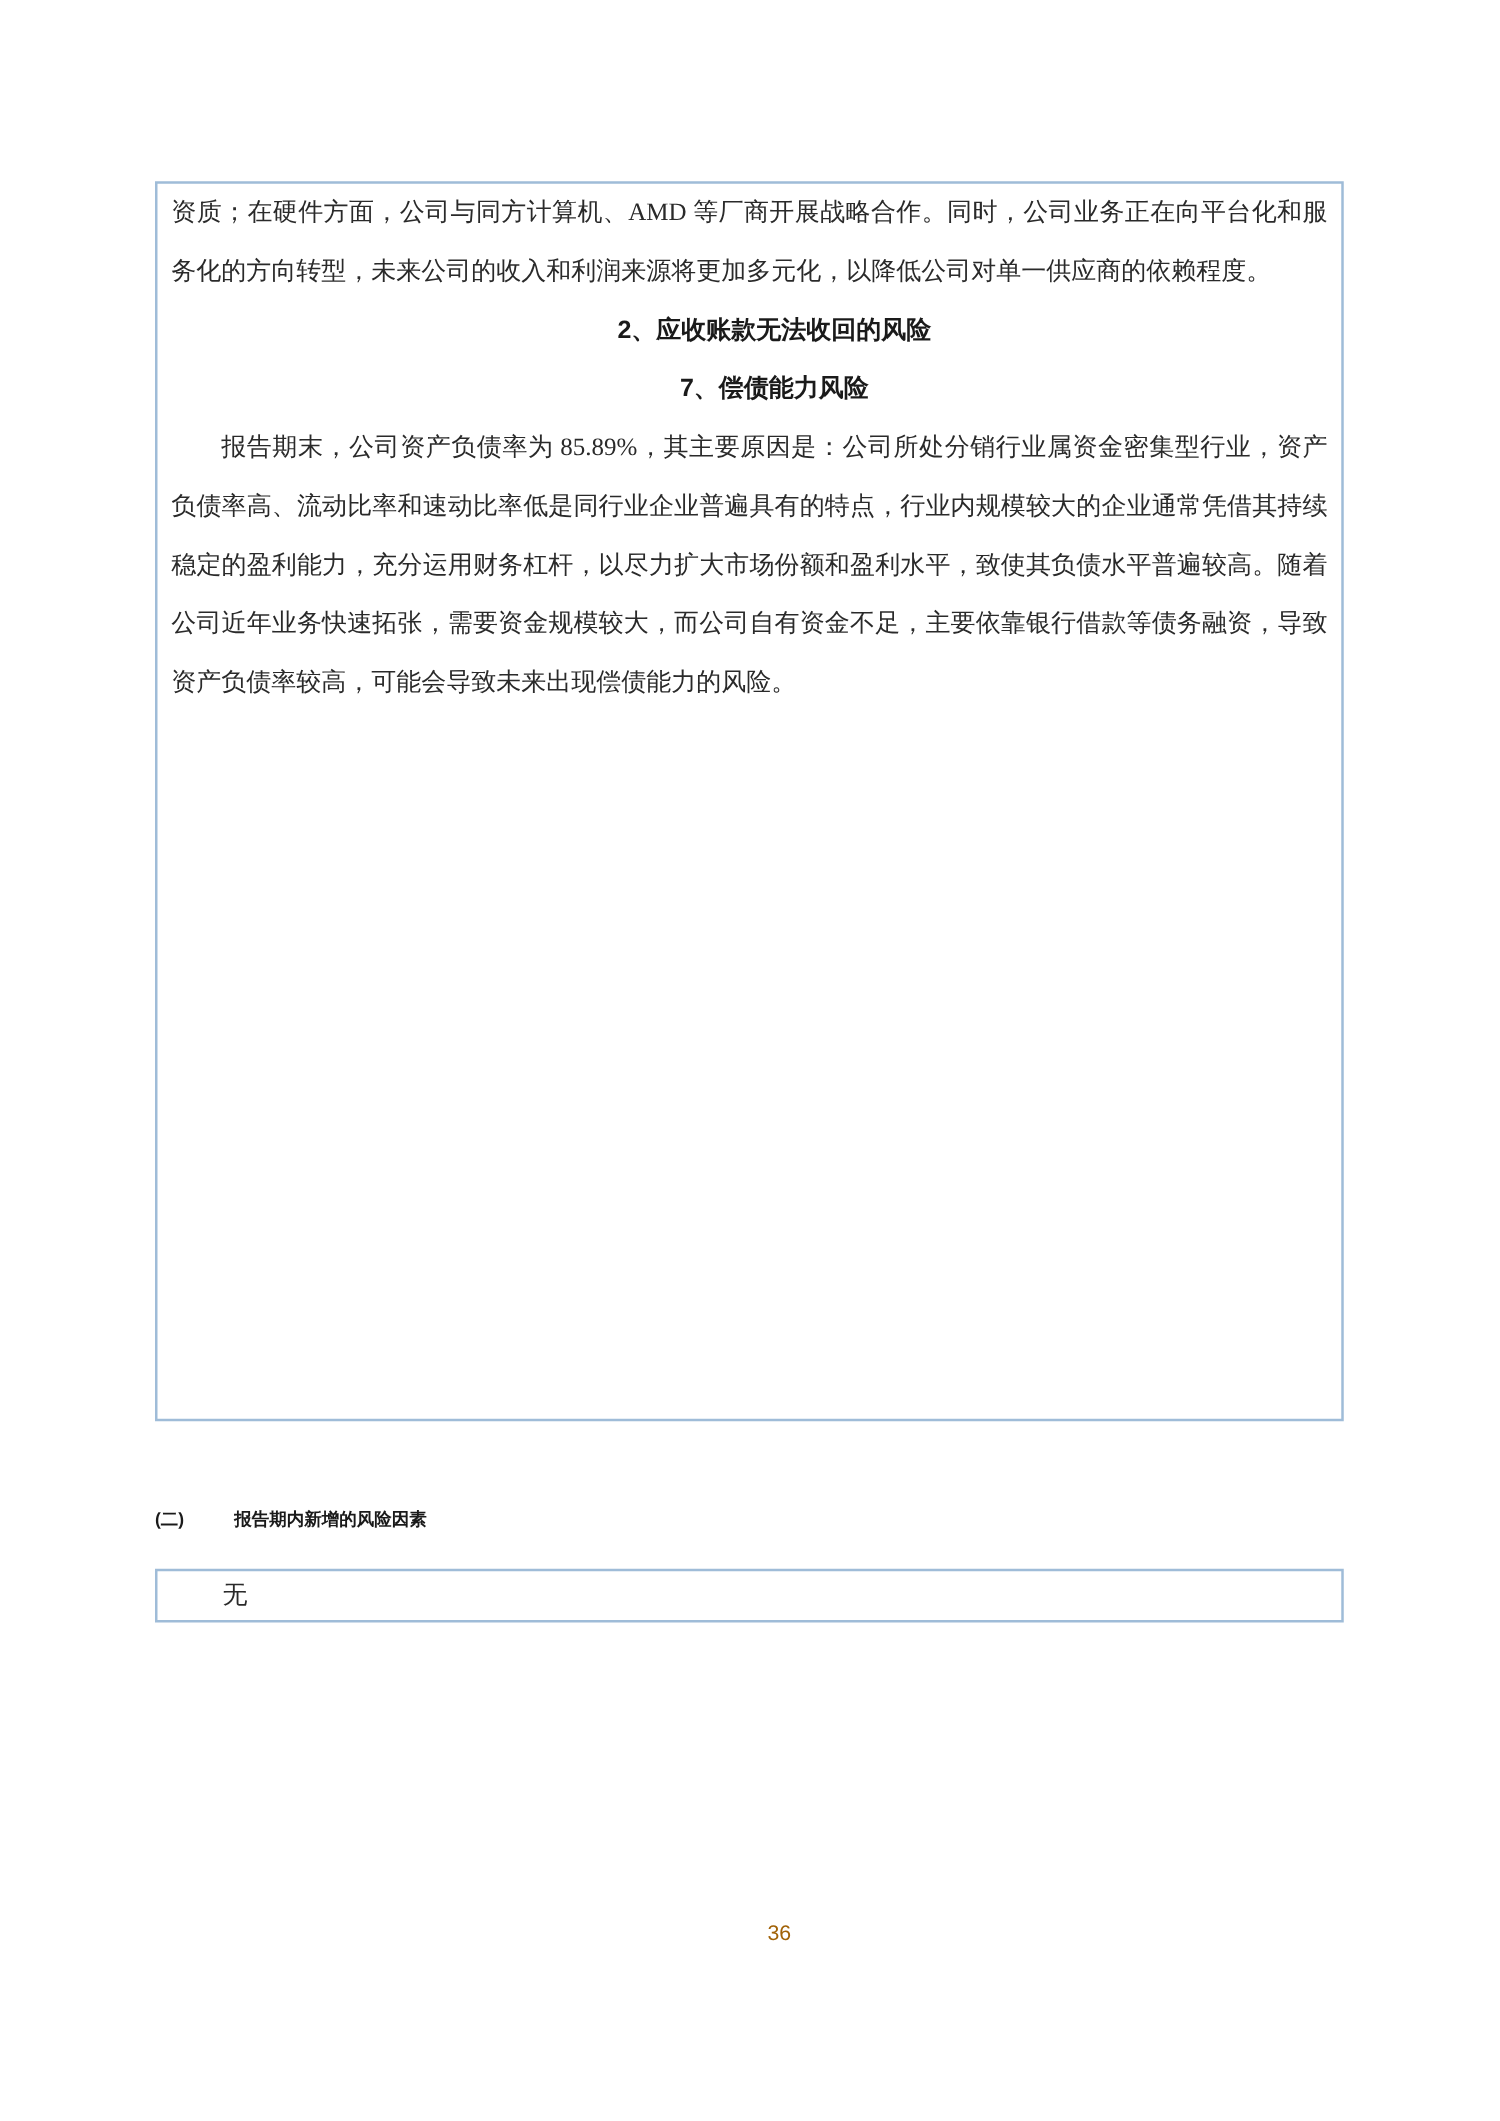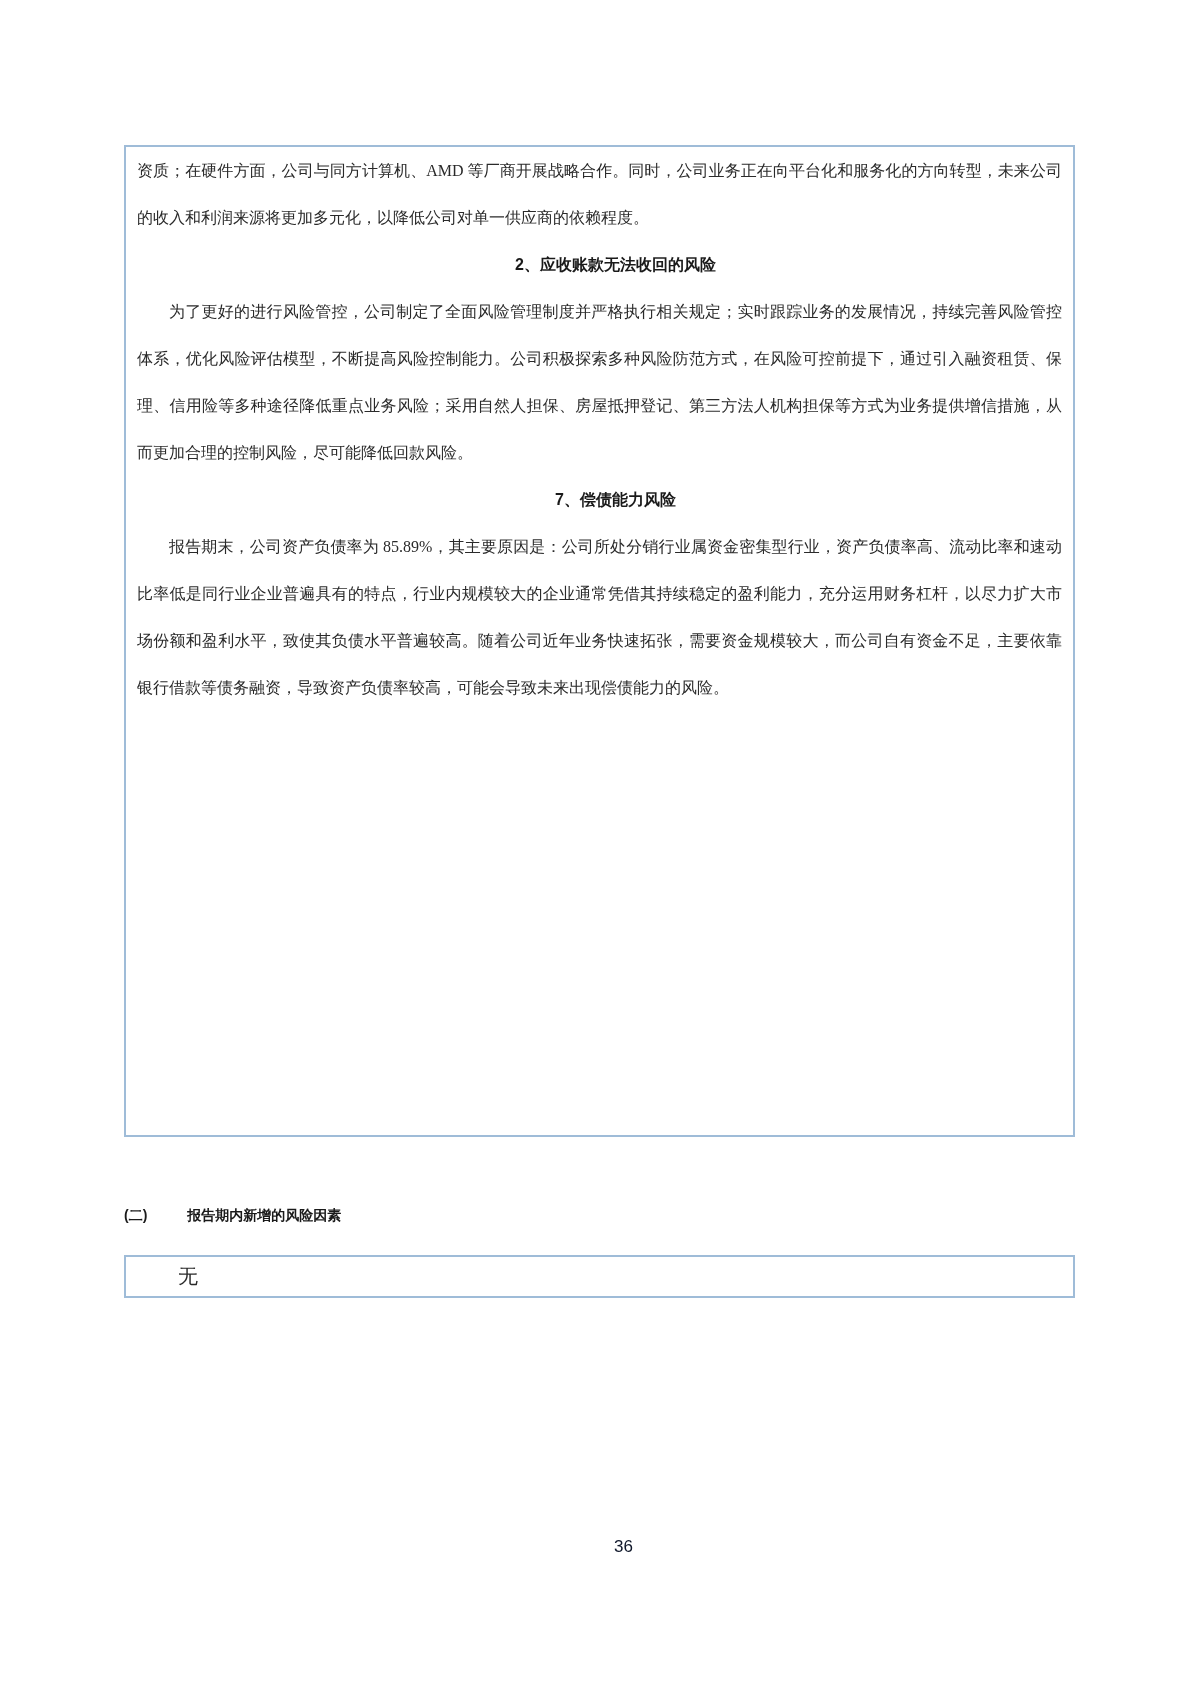--- a/index.html
+++ b/index.html
@@ -18,21 +18,21 @@
   }
   .main-box {
     position: absolute;
     left: 124px;
     top: 145px;
     width: 951px;
     height: 992px;
     box-sizing: border-box;
     border: 2px solid #9fbcd8;
     padding: 0 11px;
-    font-size: 16px;
+    font-size: 20px;
     line-height: 47px;
     background: #ffffff;
   }
   .para {
     margin: 0;
     text-align: justify;
     text-indent: 2em;
   }
   .para.cont {
     text-indent: 0;
@@ -72,32 +72,31 @@
     line-height: 39px;
     background: #ffffff;
     color: #2a2a2a;
   }
   .page-number {
     position: absolute;
     left: 614px;
     top: 1537px;
     font-family: "Liberation Sans", "DejaVu Sans", sans-serif;
     font-size: 17px;
-    color: #0f172a;
+    color: #a16207;
   }
 </style>
 </head>
 <body>
 
 <div class="page">
 
   <div class="main-box">
       <p class="para cont">资质；在硬件方面，公司与同方计算机、AMD 等厂商开展战略合作。同时，公司业务正在向平台化和服务化的方向转型，未来公司的收入和利润来源将更加多元化，以降低公司对单一供应商的依赖程度。</p>
       <p class="para subheading">2、应收账款无法收回的风险</p>
-      <p class="para body">为了更好的进行风险管控，公司制定了全面风险管理制度并严格执行相关规定；实时跟踪业务的发展情况，持续完善风险管控体系，优化风险评估模型，不断提高风险控制能力。公司积极探索多种风险防范方式，在风险可控前提下，通过引入融资租赁、保理、信用险等多种途径降低重点业务风险；采用自然人担保、房屋抵押登记、第三方法人机构担保等方式为业务提供增信措施，从而更加合理的控制风险，尽可能降低回款风险。</p>
       <p class="para subheading">7、偿债能力风险</p>
       <p class="para body">报告期末，公司资产负债率为 85.89%，其主要原因是：公司所处分销行业属资金密集型行业，资产负债率高、流动比率和速动比率低是同行业企业普遍具有的特点，行业内规模较大的企业通常凭借其持续稳定的盈利能力，充分运用财务杠杆，以尽力扩大市场份额和盈利水平，致使其负债水平普遍较高。随着公司近年业务快速拓张，需要资金规模较大，而公司自有资金不足，主要依靠银行借款等债务融资，导致资产负债率较高，可能会导致未来出现偿债能力的风险。</p>
     </div>
 
   <div class="section-heading">
     <span class="sec-num">(二)</span><span>报告期内新增的风险因素</span>
   </div>
 
   <div class="none-box">
     <span>无</span>

